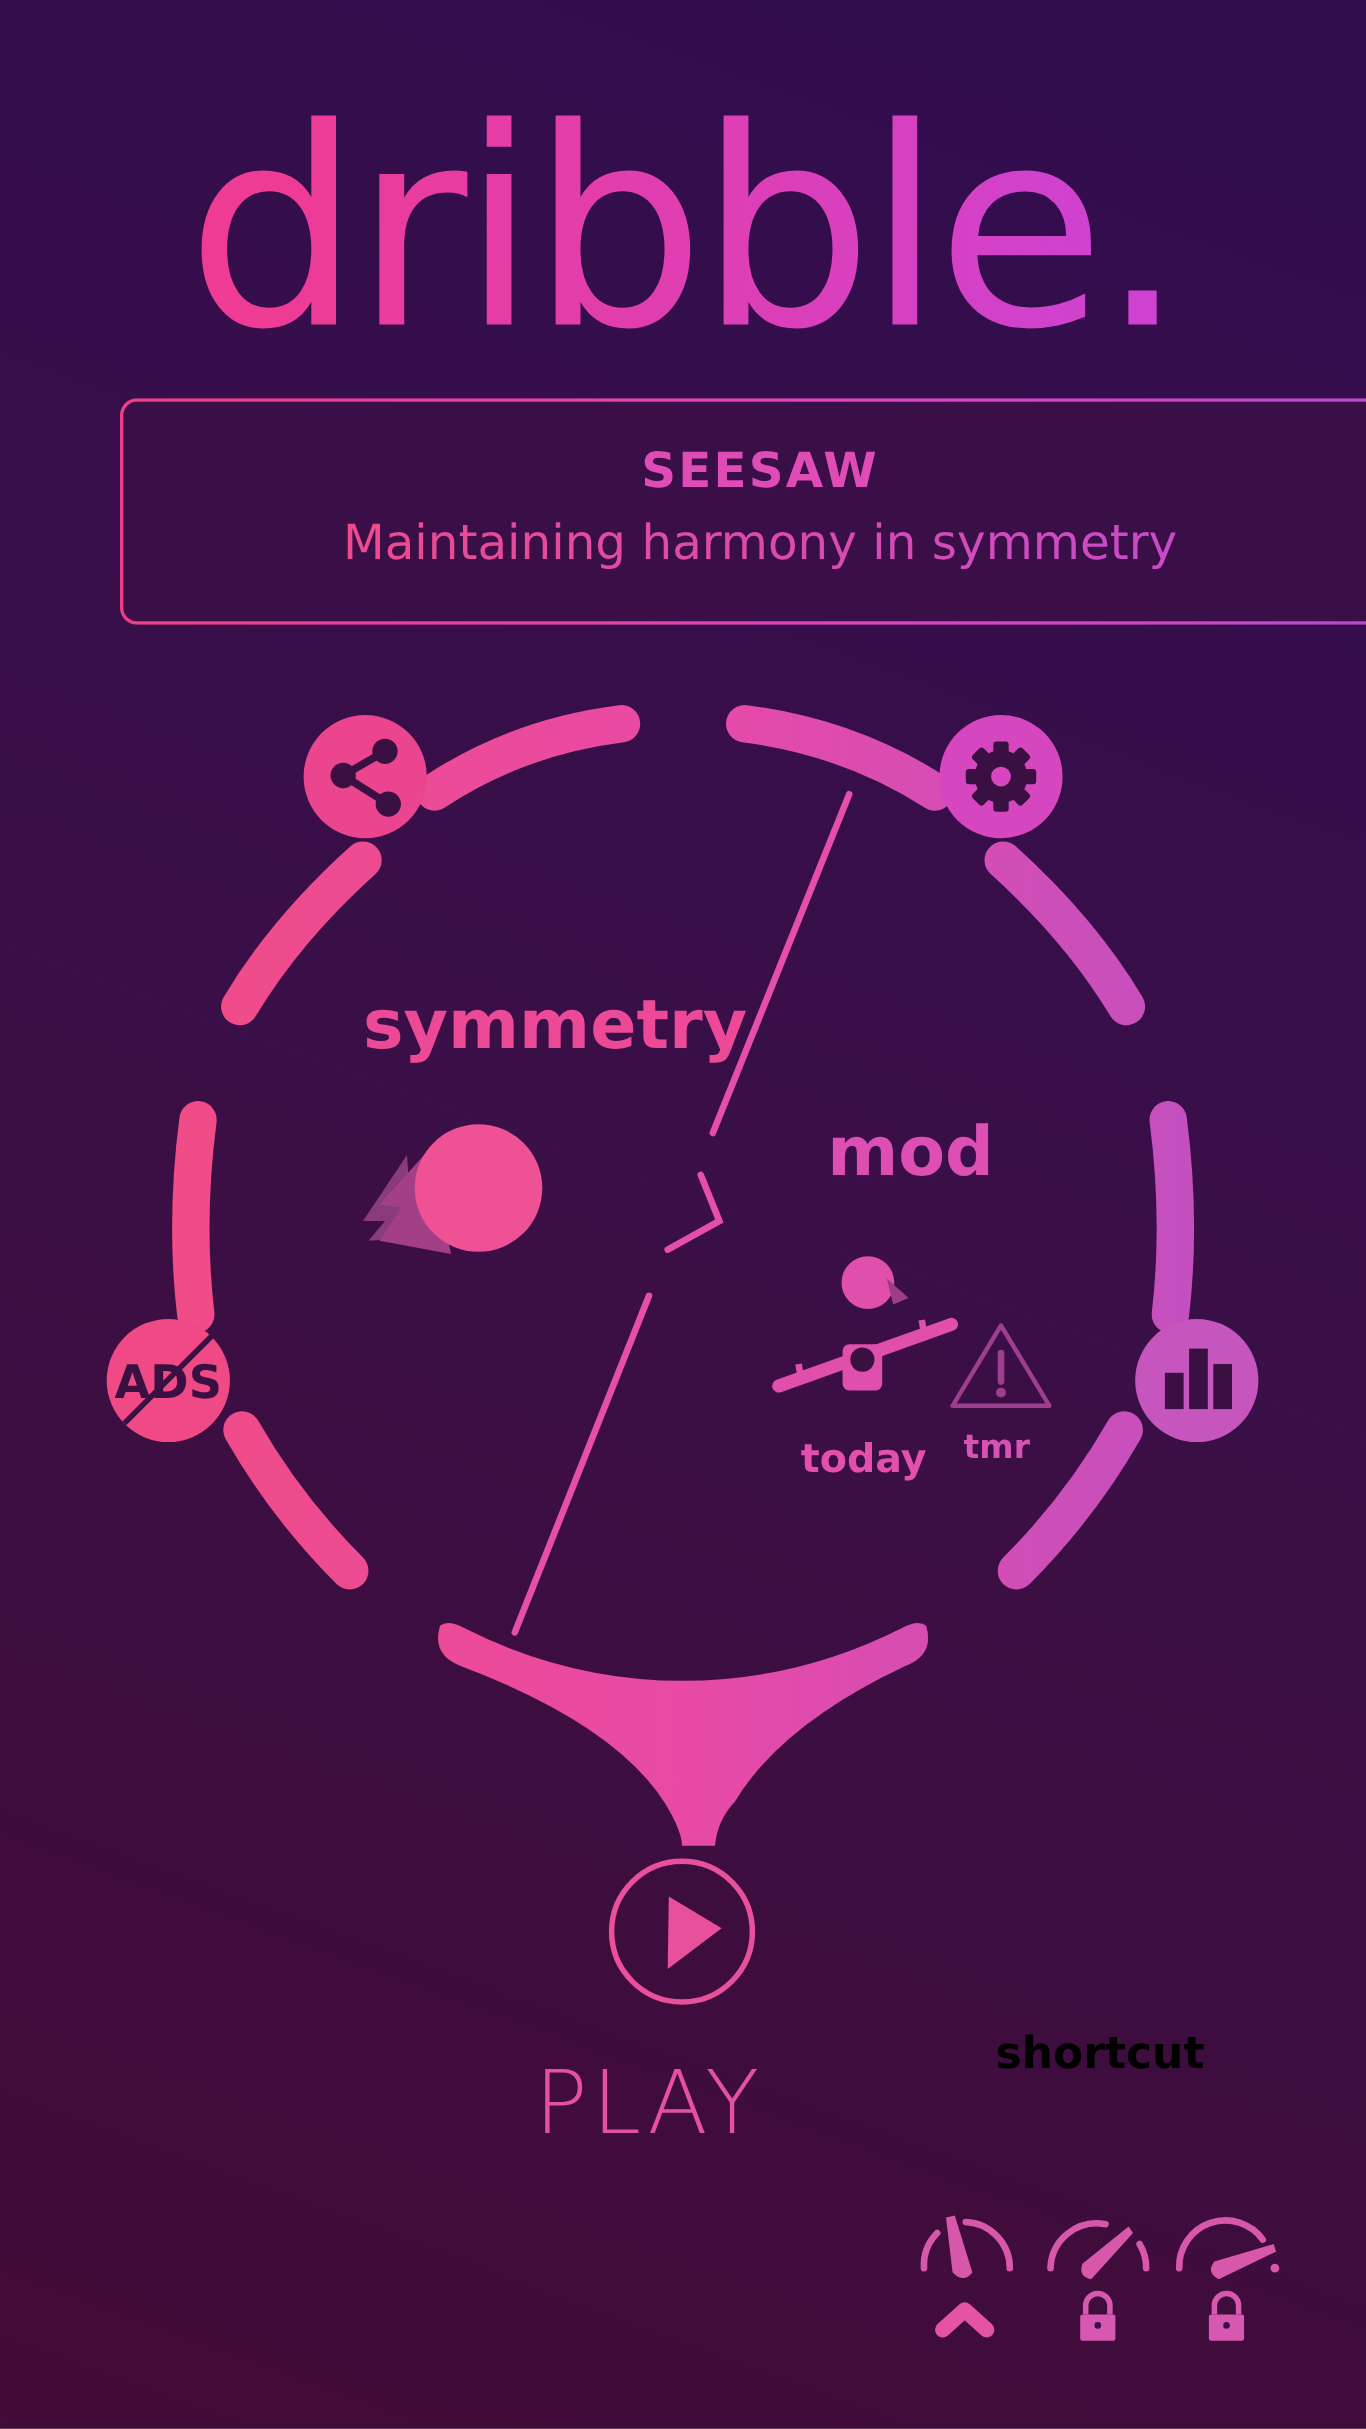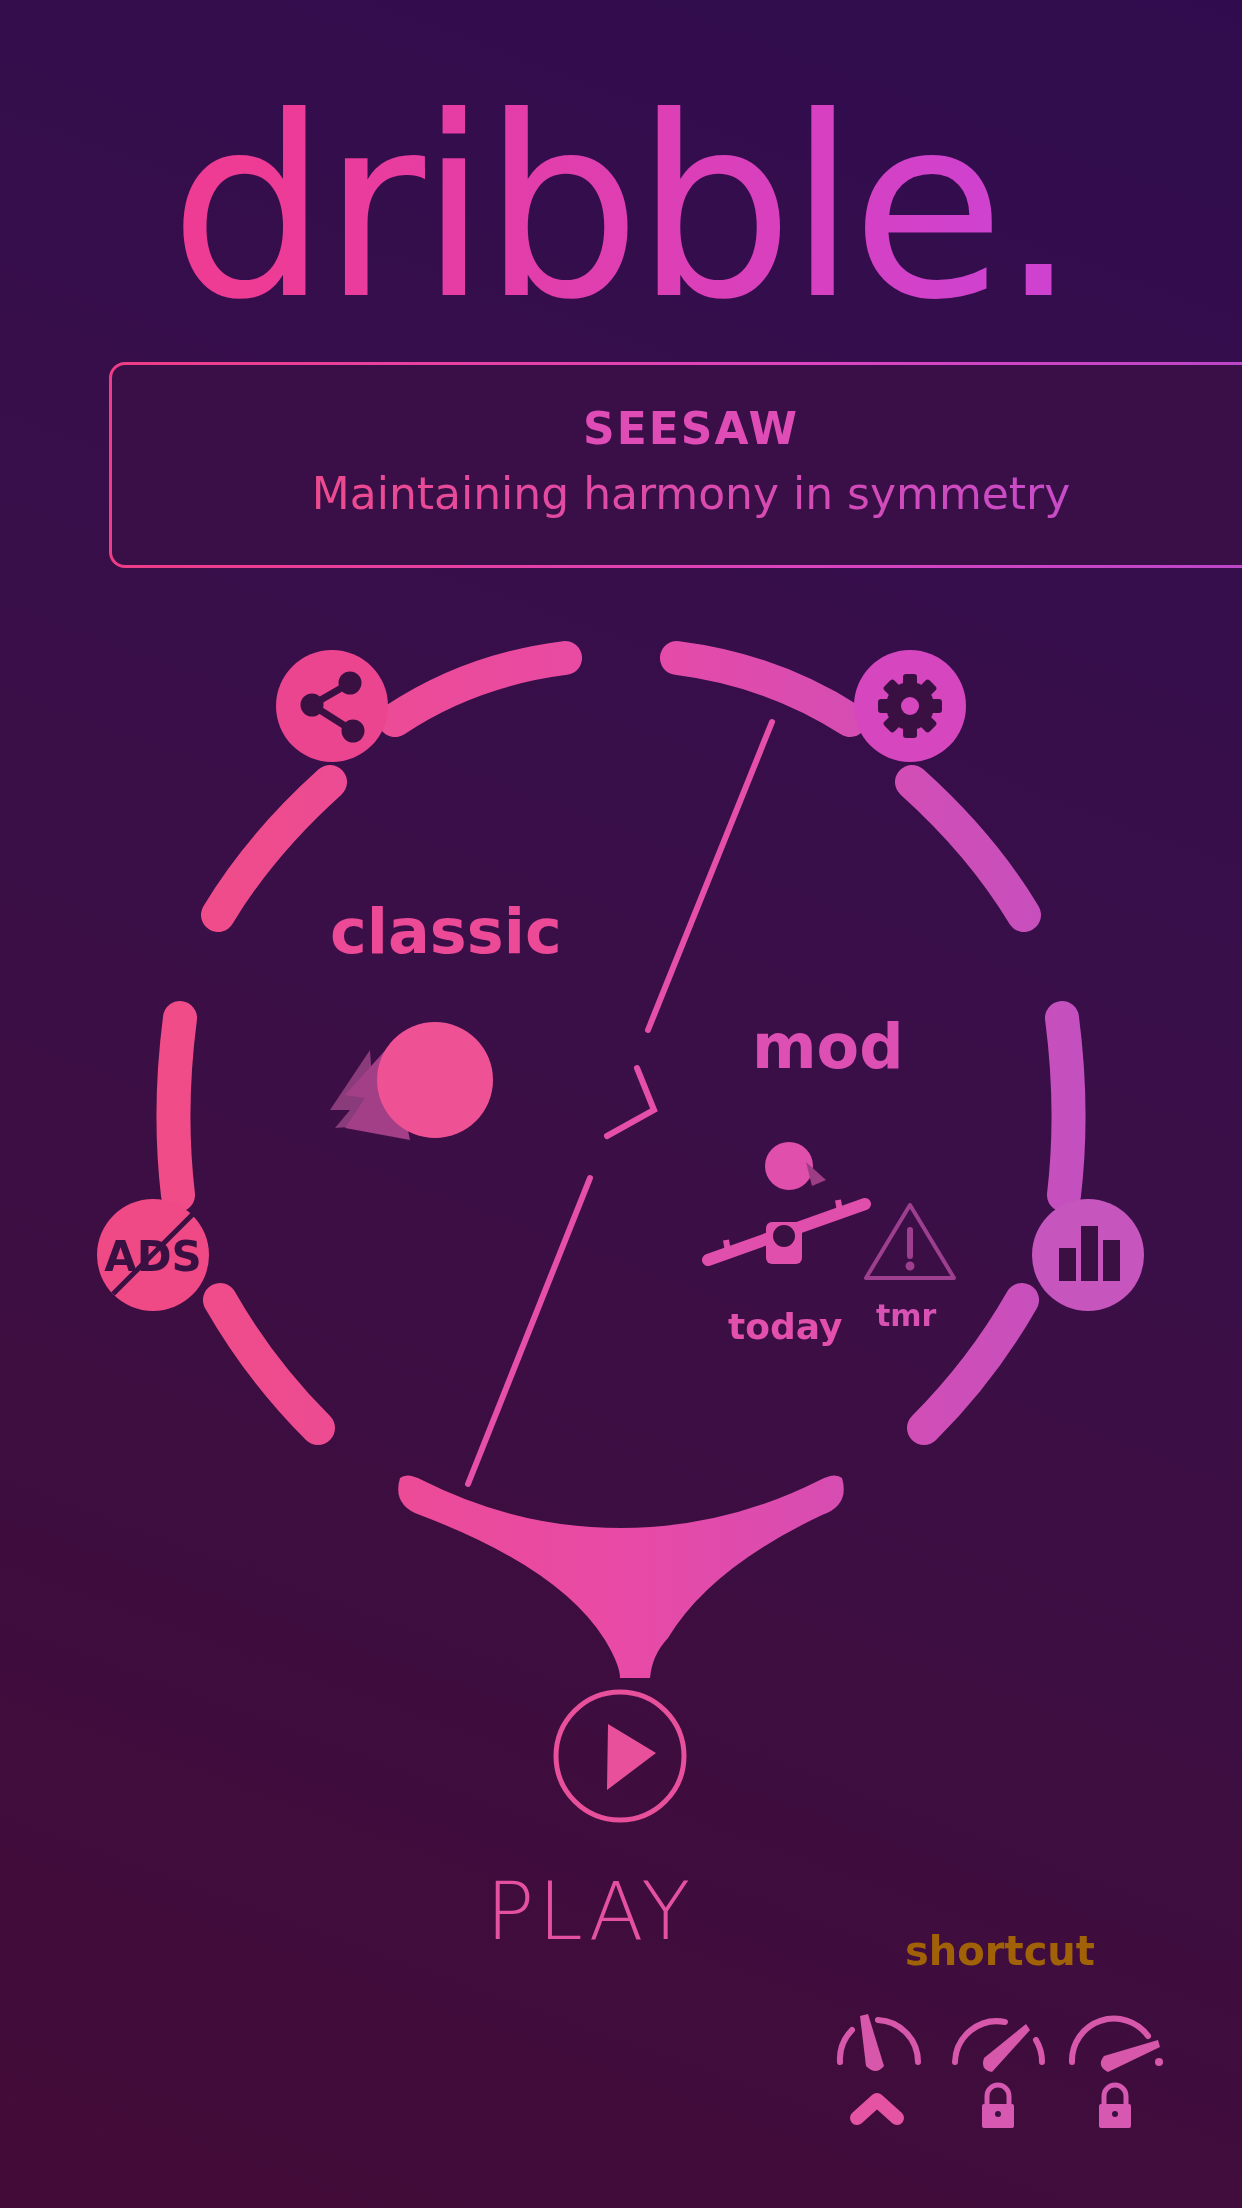--- a/index.html
+++ b/index.html
@@ -39,21 +39,21 @@
   .classic { left: 330px; top: 895px; font-size: 62px; color: #ec4a97; }
   .mod { left: 752px; top: 1010px; font-size: 62px; color: #de4fb4; }
   .today { left: 728px; top: 1306px; font-size: 36px; color: #e24fac; }
   .tmr { left: 876px; top: 1298px; font-size: 30px; color: #d852b4; }
   .play-label {
     left: 0; width: 1180px; top: 1865px; text-align: center;
     font-family: "DejaVu Sans", sans-serif; font-weight: 200; font-size: 80px;
     letter-spacing: 4px; color: #e551a1; -webkit-text-stroke: 0;
     font-stretch: condensed;
   }
-  .shortcut { left: 880px; top: 1928px; width: 240px; text-align: center; font-size: 40px; color: #a16207; }
+  .shortcut { left: 880px; top: 1844px; width: 240px; text-align: center; font-size: 40px; color: #000000; }
   .hit { position: absolute; border-radius: 50%; cursor: pointer; }
 </style>
 </head>
 <body>
 
 <svg id="art" viewBox="0 0 1242 2208" xmlns="http://www.w3.org/2000/svg">
   <defs>
     <linearGradient id="ring" x1="150" y1="0" x2="1100" y2="0" gradientUnits="userSpaceOnUse">
       <stop offset="0" stop-color="#f04c86"></stop>
       <stop offset="0.5" stop-color="#e84aa6"></stop>
@@ -170,21 +170,21 @@
   </g>
 </svg>
 
 <div class="abs logo">dribble.</div>
 
 <div class="abs mode-box">
   <div class="mode-title">SEESAW</div>
   <div class="mode-sub">Maintaining harmony in symmetry</div>
 </div>
 
-<div class="abs label-bold classic">classic</div>
+<div class="abs label-bold classic">symmetry</div>
 <div class="abs label-bold mod">mod</div>
 <div class="abs label-bold today">today</div>
 <div class="abs label-bold tmr">tmr</div>
 
 <div class="hit" style="left:276px;top:650px;width:112px;height:112px;"><span></span></div>
 <div class="hit" style="left:854px;top:650px;width:112px;height:112px;"><span></span></div>
 <div class="hit" style="left:97px;top:1199px;width:112px;height:112px;"><span></span></div>
 <div class="hit" style="left:1032px;top:1199px;width:112px;height:112px;"><span></span></div>
 <div class="hit" style="left:553px;top:1689px;width:134px;height:134px;"><span></span></div>
 

